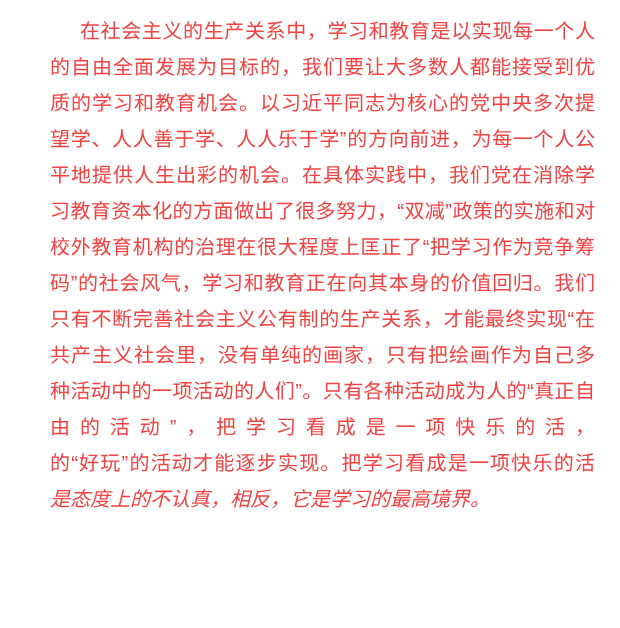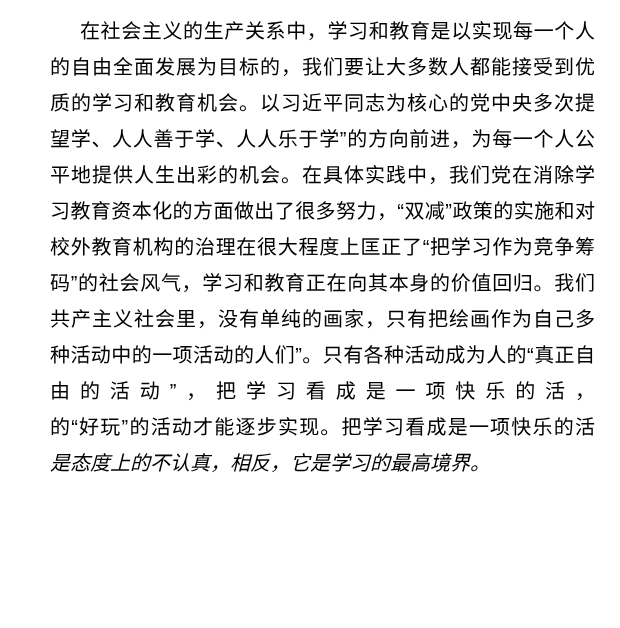--- a/index.html
+++ b/index.html
@@ -15,21 +15,21 @@
   }
   .page {
     width: 620px;
     height: 628px;
     background: #ffffff;
     box-sizing: border-box;
   }
   .article {
     box-sizing: border-box;
     padding: 13px 25px 0 50px;
-    color: #000000;
+    color: #ef4444;
     font-size: 20px;
     line-height: 36px;
     font-weight: 400;
   }
   .line {
     height: 36px;
     overflow: hidden;
     text-align: justify;
     text-align-last: justify;
     white-space: normal;
@@ -50,19 +50,20 @@
 <main class="page">
   <article class="article">
     <div class="line indent">在社会主义的生产关系中，学习和教育是以实现每一个人</div>
     <div class="line">的自由全面发展为目标的，我们要让大多数人都能接受到优</div>
     <div class="line">质的学习和教育机会。以习近平同志为核心的党中央多次提</div>
     <div class="line">望学、人人善于学、人人乐于学”的方向前进，为每一个人公</div>
     <div class="line">平地提供人生出彩的机会。在具体实践中，我们党在消除学</div>
     <div class="line">习教育资本化的方面做出了很多努力，“双减”政策的实施和对</div>
     <div class="line">校外教育机构的治理在很大程度上匡正了“把学习作为竞争筹</div>
     <div class="line">码”的社会风气，学习和教育正在向其本身的价值回归。我们</div>
+    <div class="line">只有不断完善社会主义公有制的生产关系，才能最终实现“在</div>
     <div class="line">共产主义社会里，没有单纯的画家，只有把绘画作为自己多</div>
     <div class="line">种活动中的一项活动的人们”。只有各种活动成为人的“真正自</div>
     <div class="line">由的活动”，把学习看成是一项快乐的活，学习成为快乐意义上</div>
     <div class="line">的“好玩”的活动才能逐步实现。把学习看成是一项快乐的活</div>
     <div class="line last">是态度上的不认真，相反，它是学习的最高境界。</div>
   </article>
 </main>
 
 </body></html>

